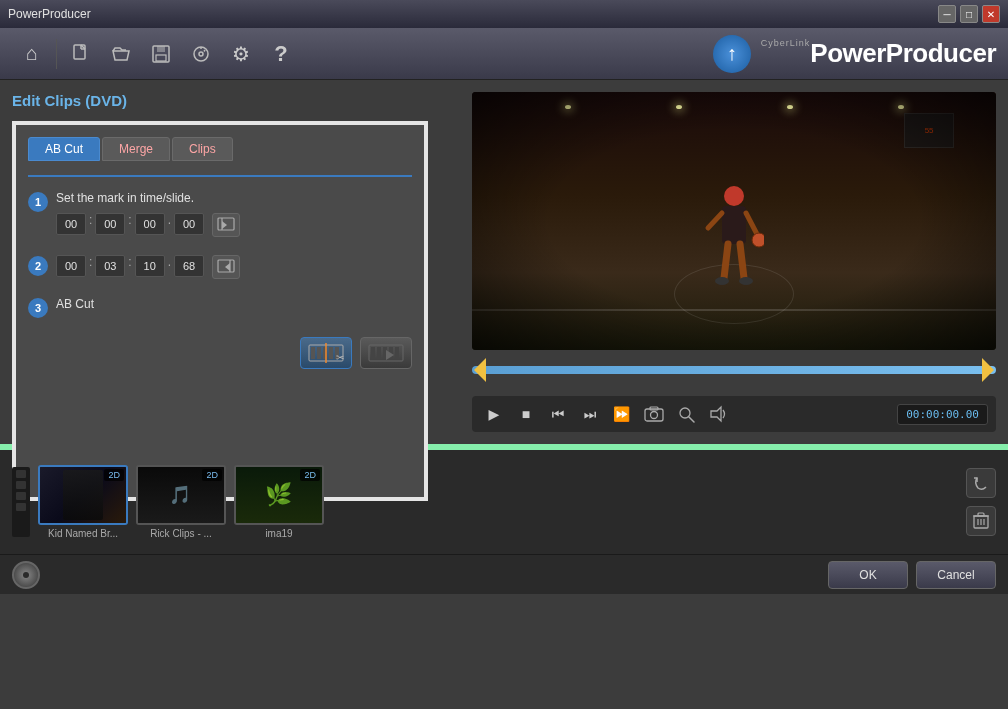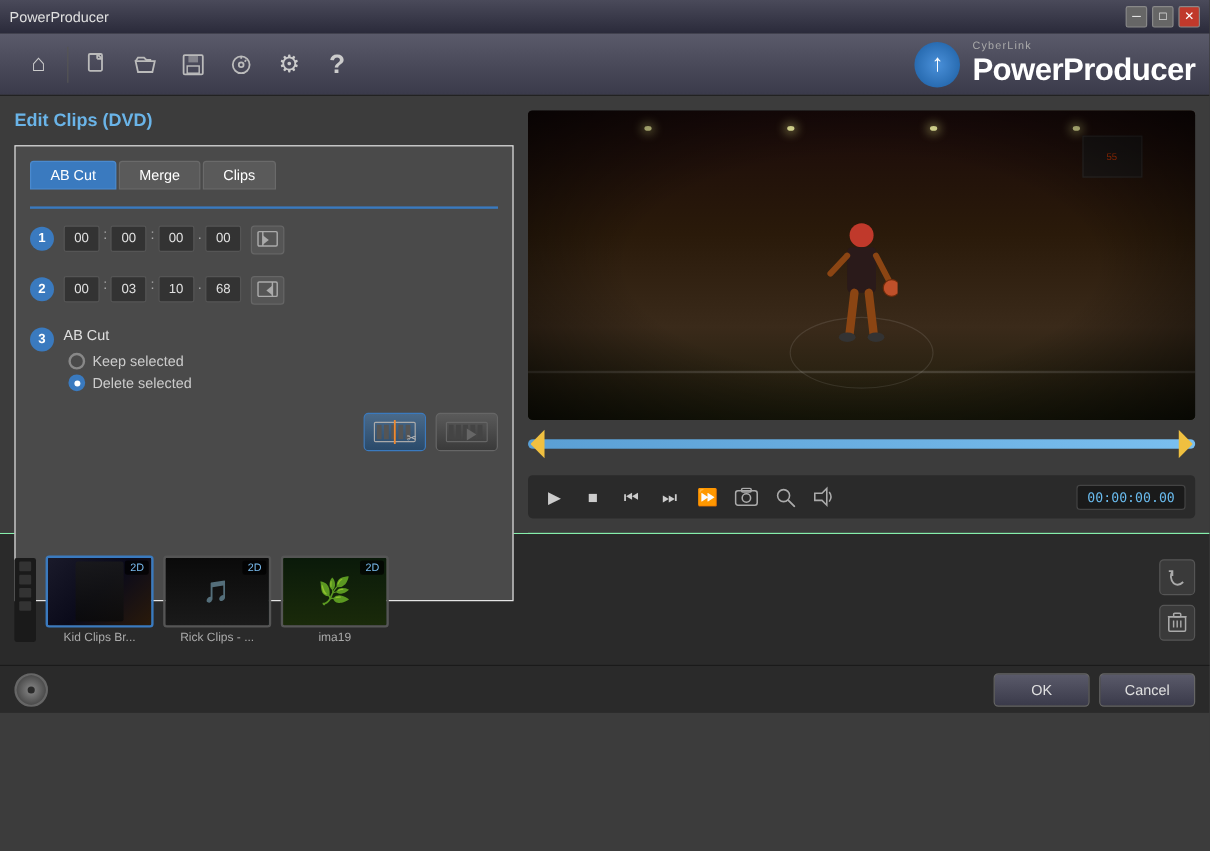--- a/index.html
+++ b/index.html
@@ -66,71 +66,72 @@
       gap: 10px;
     }
     #brand-logo {
       width: 38px; height: 38px;
       background: radial-gradient(circle, #4a90d9, #1a5ca0);
       border-radius: 50%;
       display: flex; align-items: center; justify-content: center;
       color: white; font-size: 18px; font-weight: bold;
     }
     #brand-text {
-      display: flex; flex-direction: column;
+      display: flex; flex-direction: row;
     }
     #brand-cyberlink {
       font-size: 9px; color: #aaa; letter-spacing: 1px;
     }
     #brand-name {
       font-size: 26px; font-weight: bold;
       color: white;
       letter-spacing: -0.5px;
     }
 
     
     #main {
       display: flex;
       height: 364px;
       background: #3c3c3c;
+      gap: 32px;
     }
 
     
     #left-panel {
       width: 440px;
       padding: 12px;
       background: #3c3c3c;
     }
     #panel-title {
       color: #6ab4e8;
       font-size: 15px;
       font-weight: bold;
       margin-bottom: 12px;
     }
     #panel-box {
       background: #4a4a4a;
-      border: 1px solid #e5e5e5;
+      border: 4px solid #e5e5e5;
       border-radius: 0;
       padding: 12px;
       min-height: 380px;
     }
 
     
     #tabs {
       display: flex;
       gap: 2px;
       margin-bottom: 16px;
     }
     .tab {
       padding: 4px 16px;
       background: #5a5a5a;
       border: 1px solid #6a6a6a;
       border-radius: 3px 3px 0 0;
       cursor: pointer;
-      color: #ffffff;
+      color: #fca5a5;
       font-size: 12px;
     }
     .tab.active {
       background: #3a7abf;
       border-color: #4a8acf;
       color: white;
     }
     #tabs-underline {
       border-bottom: 2px solid #3a7abf;
       margin-top: -2px;
@@ -376,21 +377,21 @@
       padding: 3px 8px;
       font-size: 11px;
       color: #6abcef;
       font-family: monospace;
     }
 
     
     #bottom-strip {
       height: 110px;
       background: #2a2a2a;
-      border-top: 1px solid #86efac;
+      border-top: 6px solid #86efac;
       display: flex;
       align-items: center;
       padding: 8px 12px;
       gap: 8px;
     }
     #clips-area {
       flex: 1;
       display: flex;
       gap: 8px;
       align-items: center;
@@ -583,20 +584,21 @@
       <div id="tabs">
         <div class="tab active">AB Cut</div>
         <div class="tab">Merge</div>
         <div class="tab">Clips</div>
       </div>
       <div id="tabs-underline"></div>
 
       <div class="step">
         <div class="step-num">1</div>
         <div class="step-content">
+          <div class="step-label">Set the mark in time/slide.</div>
           <div class="time-inputs">
             <input type="text" class="time-field" value="00" style="">
             <span class="time-sep">:</span>
             <input type="text" class="time-field" value="00" style="">
             <span class="time-sep">:</span>
             <input type="text" class="time-field" value="00" style="">
             <span class="time-sep">.</span>
             <input type="text" class="time-field" value="00" style="">
             <div class="mark-btn">
               <svg width="18" height="16" viewBox="0 0 18 16" fill="none">
@@ -628,30 +630,20 @@
               </svg>
             </div>
           </div>
         </div>
       </div>
 
       <div class="step">
         <div class="step-num">3</div>
         <div class="step-content">
           <div class="ab-cut-title">AB Cut</div>
-          <div class="radio-group">
-            <div class="radio-item">
-              <div class="radio-circle"></div>
-              <span>Keep selected</span>
-            </div>
-            <div class="radio-item">
-              <div class="radio-circle selected"></div>
-              <span>Delete selected</span>
-            </div>
-          </div>
         </div>
       </div>
 
       <div id="action-btns">
         <div class="action-btn active">
           <svg width="36" height="24" viewBox="0 0 36 24" fill="none">
             <rect x="1" y="4" width="34" height="16" rx="1" fill="none" stroke="#aaa" stroke-width="1"></rect>
             <rect x="3" y="6" width="4" height="12" fill="#555"></rect>
             <rect x="9" y="6" width="4" height="12" fill="#555"></rect>
             <rect x="15" y="6" width="4" height="12" fill="#555"></rect>
@@ -767,21 +759,21 @@
   </div>
   <div id="clips-area">
 
     <div class="clip-item">
       <div class="clip-thumb clip-bg-1 selected">
         <div style="position:absolute;inset:0;background:linear-gradient(135deg,#1a1a2a,#0a0a1a,#2a1a0a); display:flex;align-items:center;justify-content:center;">
           <div style="width:40px;height:50px;background:linear-gradient(to bottom,#1a1a1a,#0a0a0a);border-radius:2px;opacity:0.8;"></div>
         </div>
         <span class="clip-badge">2D</span>
       </div>
-      <span class="clip-name">Kid Clips Br...</span>
+      <span class="clip-name">Kid Named Br...</span>
     </div>
 
     <div class="clip-item">
       <div class="clip-thumb clip-bg-2">
         <div style="position:absolute;inset:0;background:linear-gradient(to bottom,#0a0a0a,#1a1a1a); display:flex;align-items:center;justify-content:center;">
           <span style="color:#555;font-size:18px;">🎵</span>
         </div>
         <span class="clip-badge">2D</span>
       </div>
       <span class="clip-name">Rick Clips - ...</span>

